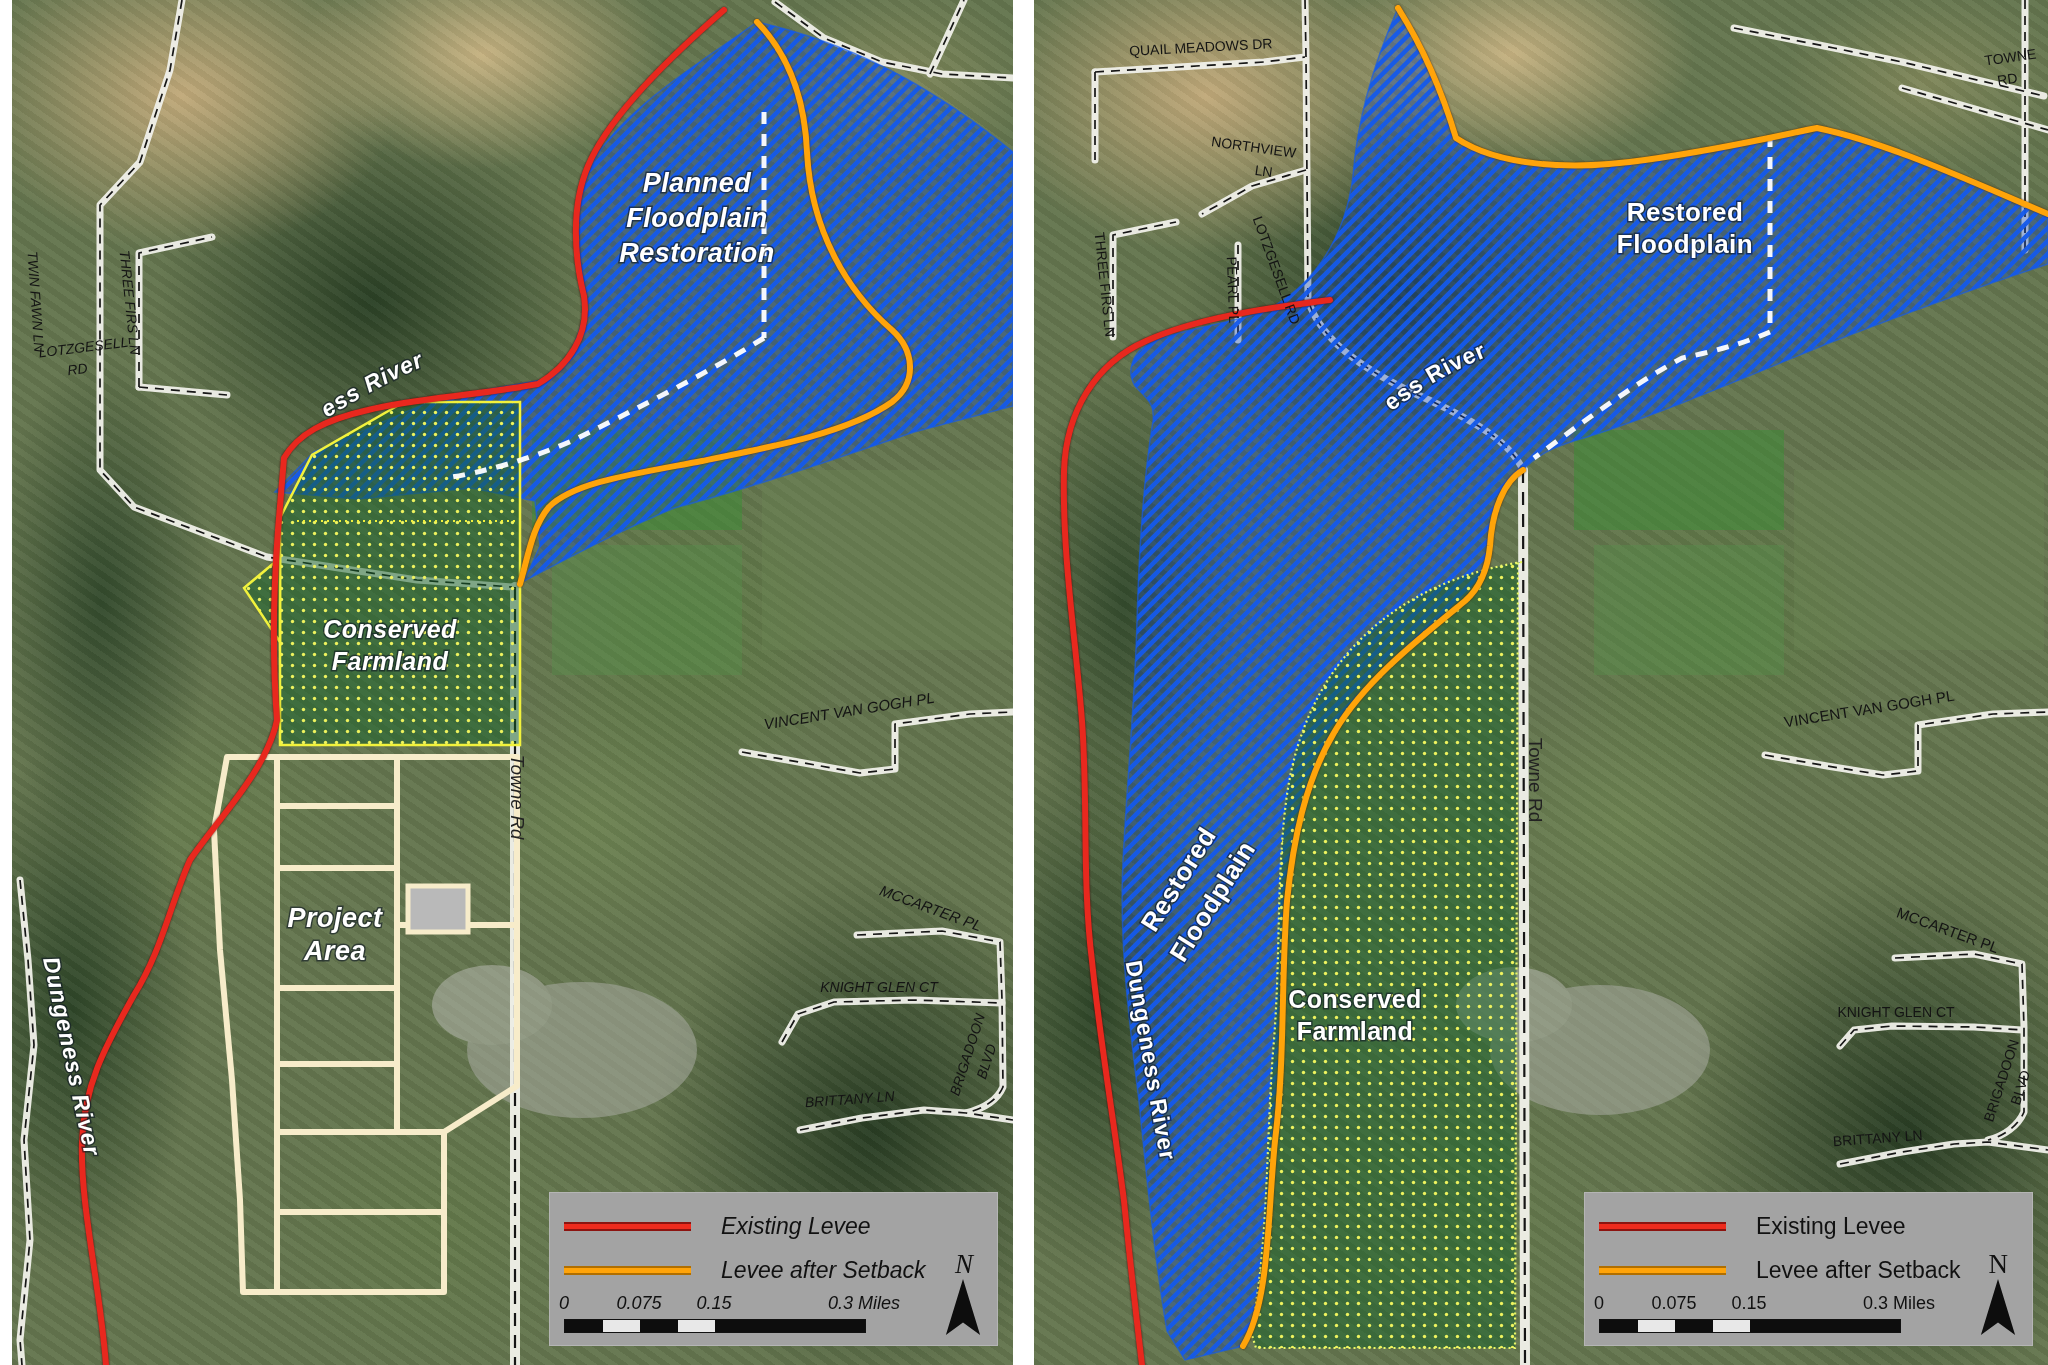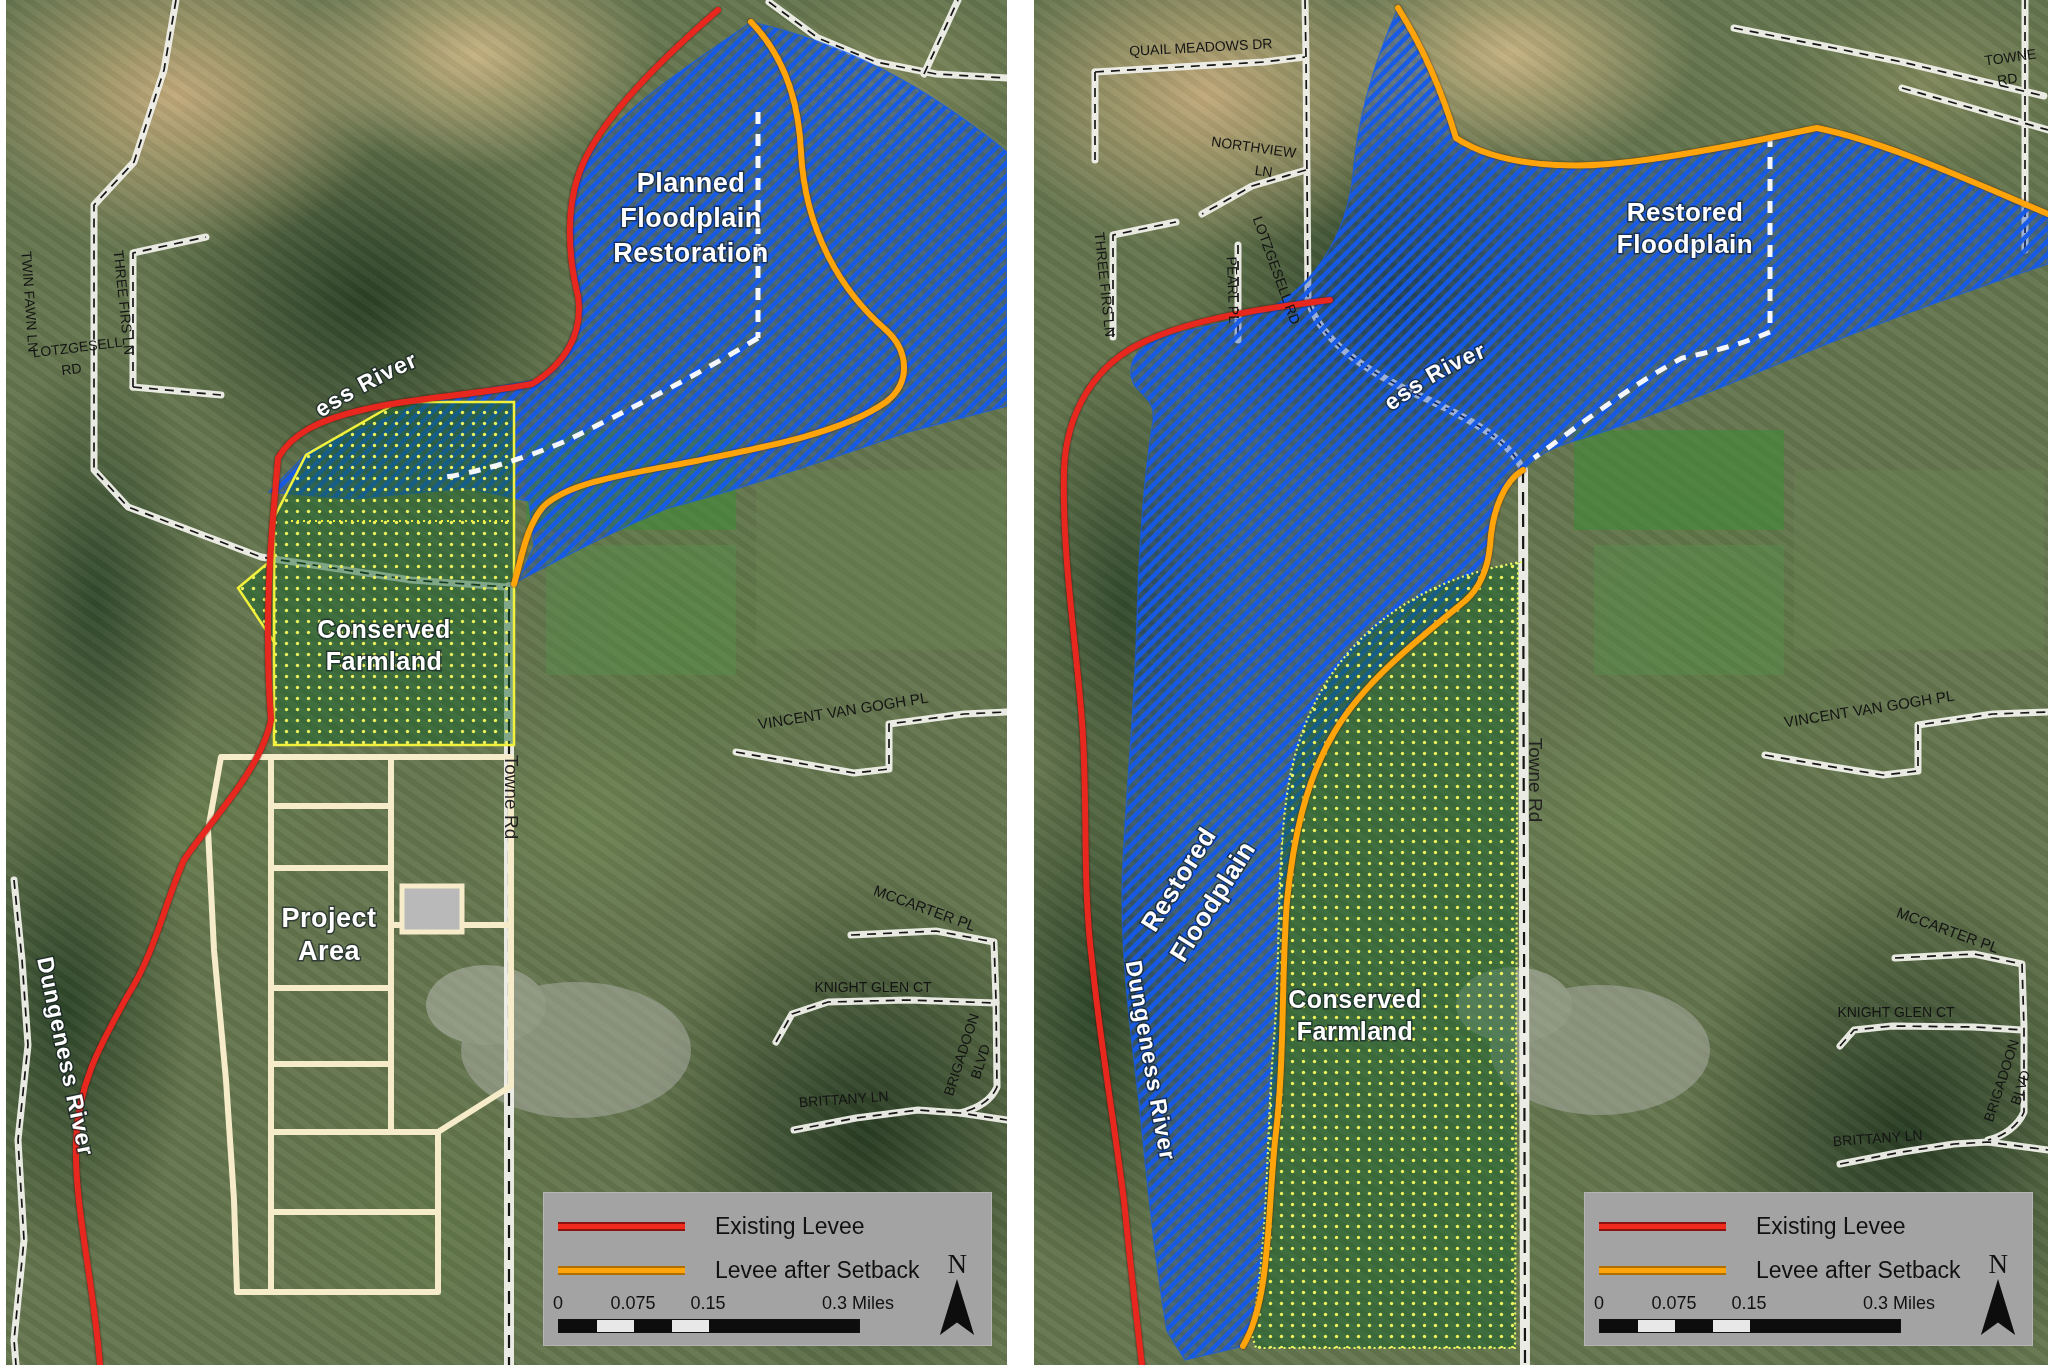--- a/index.html
+++ b/index.html
@@ -1,19 +1,19 @@
 <!DOCTYPE html>
 <html><head>
 <meta charset="utf-8">
 <style>
   html,body { margin:0; padding:0; background:#ffffff; }
   .stage { position:relative; width:2048px; height:1365px; background:#ffffff; overflow:hidden;
            font-family:"Liberation Sans",sans-serif; }
   .map-panel { position:absolute; top:0; height:1365px; overflow:hidden; }
-  #map-left  { left:6px; width:1001px; }
+  #map-left  { left:12px; width:1001px;font-style:italic; }
   #map-right { left:1034px; width:1014px; }
 
   
   .aerial { position:absolute; inset:0;
     background-color:#64754e;
     background-image:
       repeating-linear-gradient(35deg, rgba(0,0,0,.045) 0 6px, rgba(255,255,255,.035) 6px 12px),
       radial-gradient(ellipse 30% 16% at 17% 7%, rgba(198,172,124,.95), rgba(198,172,124,0) 72%),
       radial-gradient(ellipse 26% 12% at 47% 4%, rgba(208,184,134,.9), rgba(208,184,134,0) 70%),
       radial-gradient(ellipse 20% 10% at 88% 6%, rgba(150,150,100,.55), rgba(150,150,100,0) 70%),

